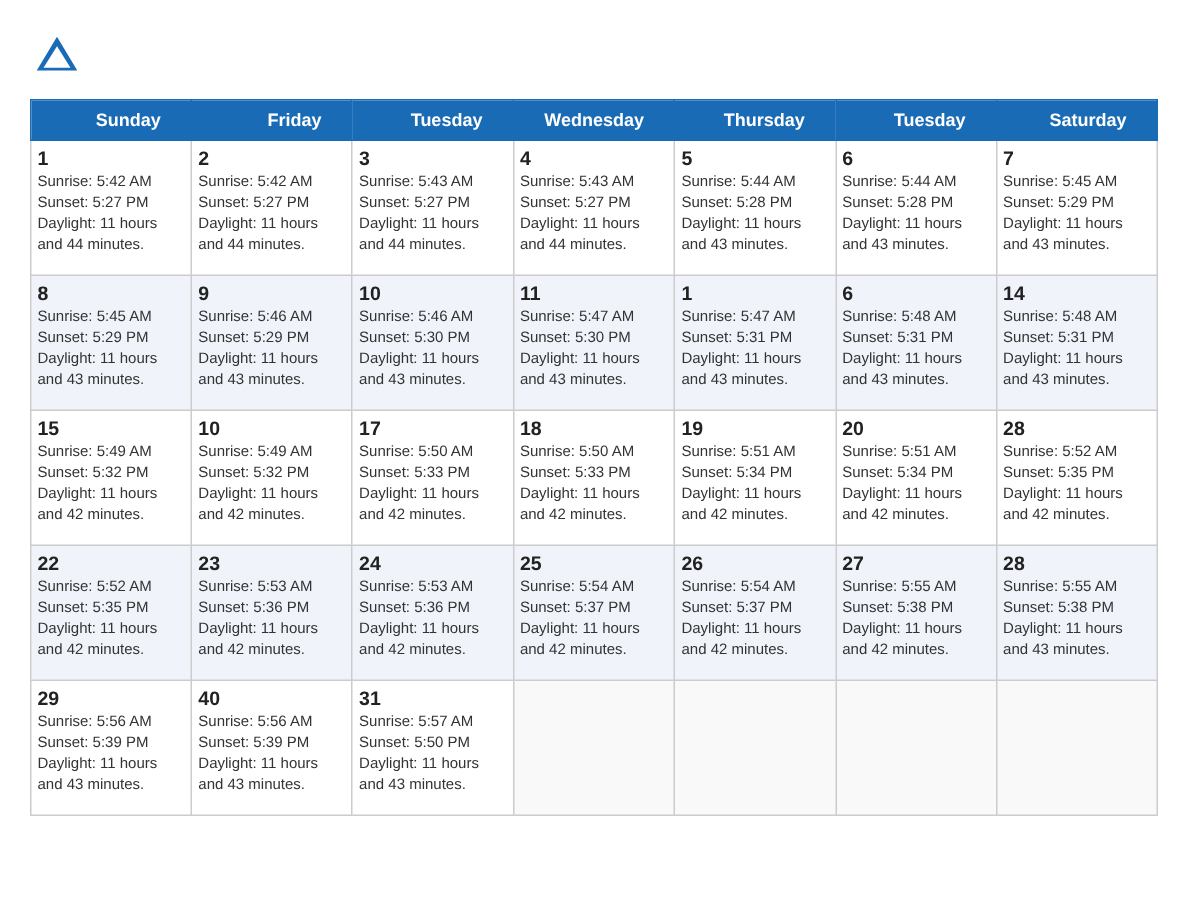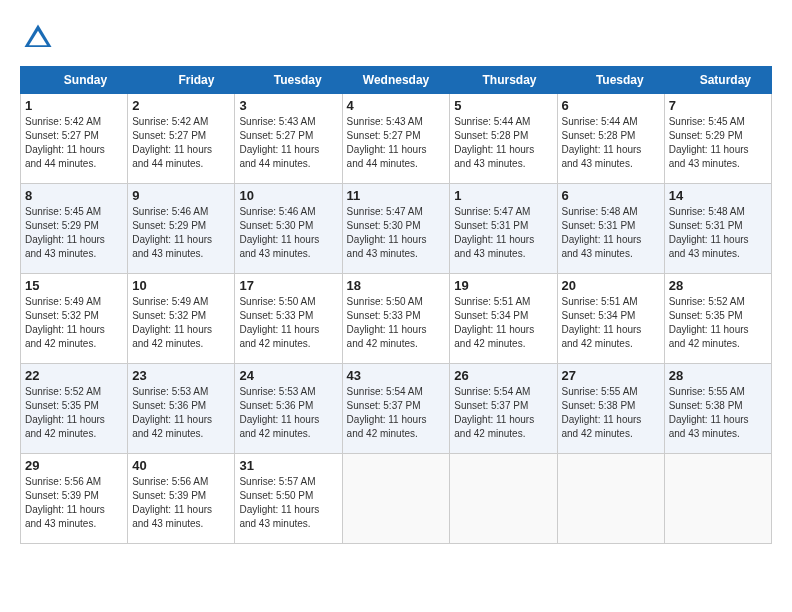--- a/index.html
+++ b/index.html
@@ -315,21 +315,21 @@
       </td>
         <td>
         <span class="day-num">24</span>
         <div class="day-info">
           <span>Sunrise: 5:53 AM</span><br>
           <span>Sunset: 5:36 PM</span><br>
           <span>Daylight: 11 hours and 42 minutes.</span>
         </div>
       </td>
         <td>
-        <span class="day-num">43</span>
+        <span class="day-num">25</span>
         <div class="day-info">
           <span>Sunrise: 5:54 AM</span><br>
           <span>Sunset: 5:37 PM</span><br>
           <span>Daylight: 11 hours and 42 minutes.</span>
         </div>
       </td>
         <td>
         <span class="day-num">26</span>
         <div class="day-info">
           <span>Sunrise: 5:54 AM</span><br>

